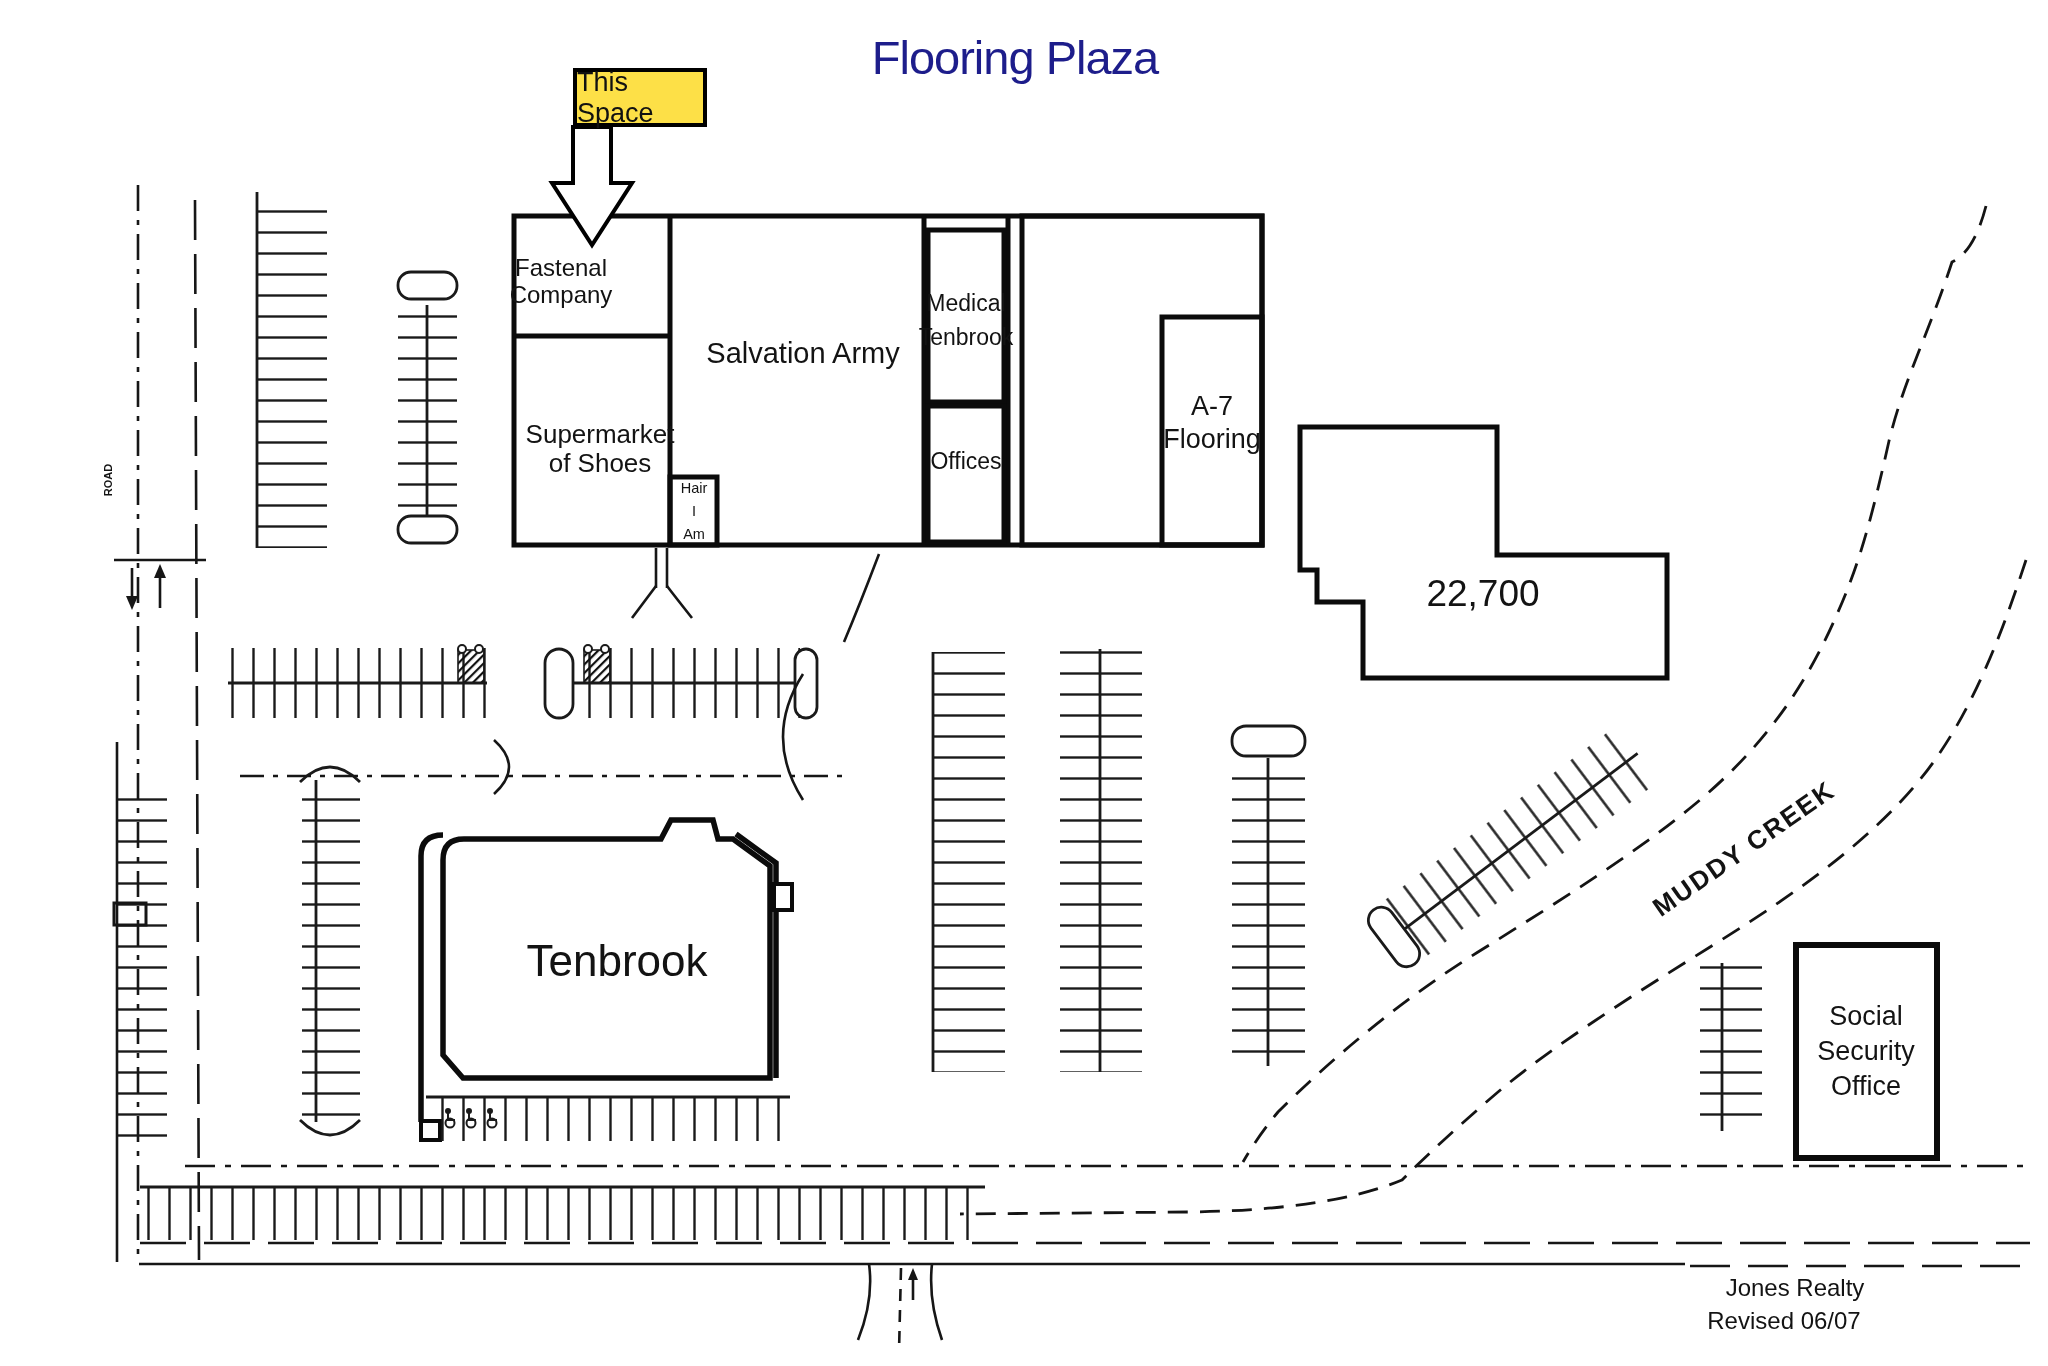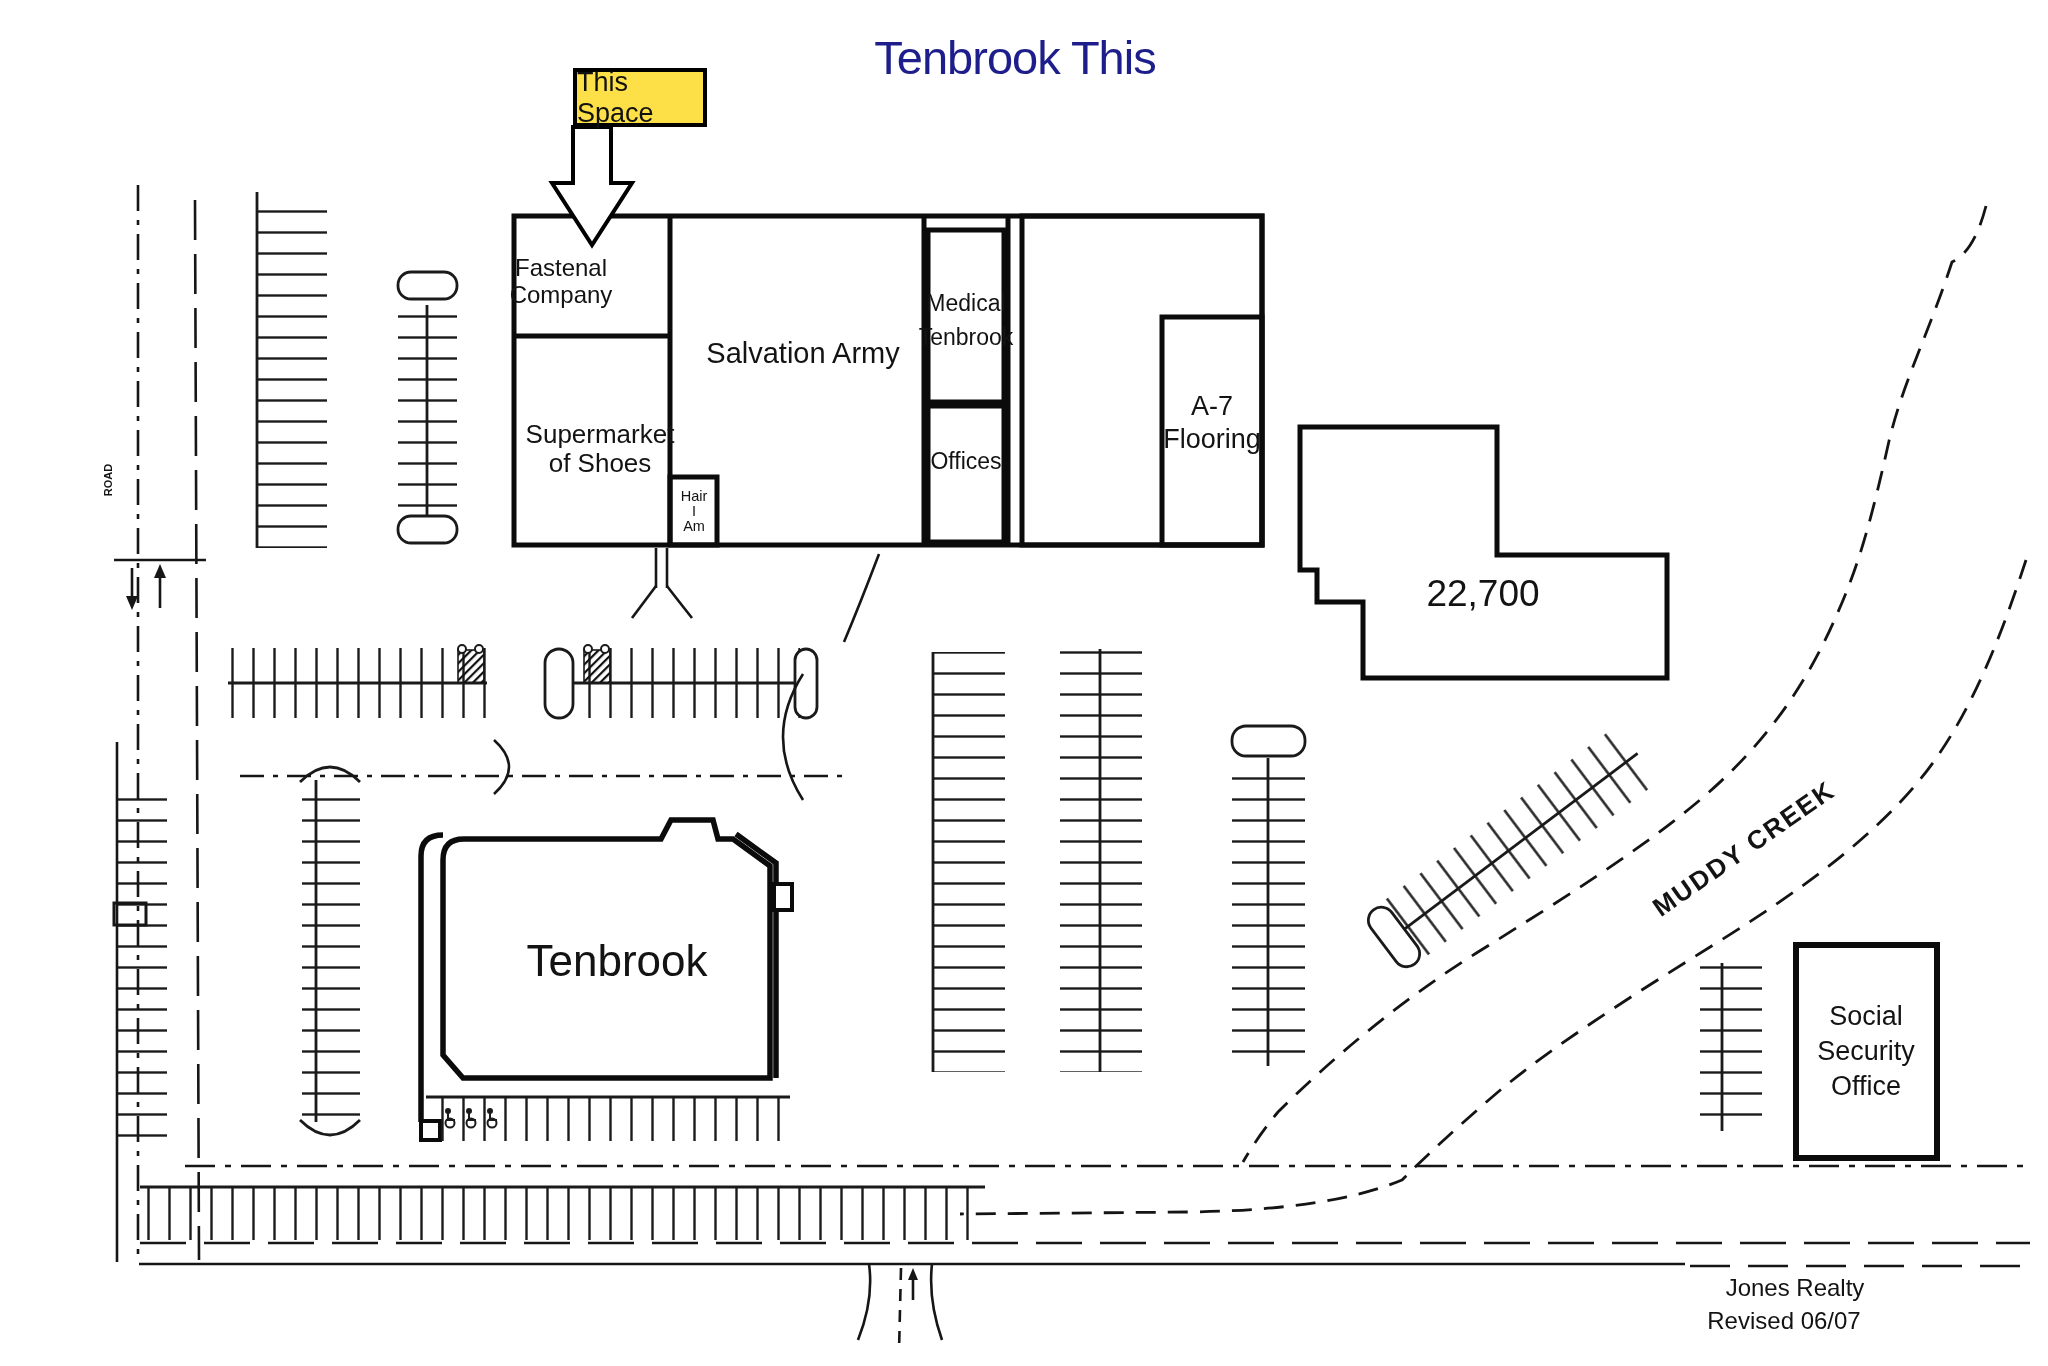--- a/index.html
+++ b/index.html
@@ -191,31 +191,31 @@
           <circle cx="490" cy="1111" r="2" fill="#1a1a1a"></circle>
           <path d="M 490,1113 L 490,1120 L 497,1120"></path>
     </g>
   </g>
 
   <rect x="1796" y="945" width="141" height="213" fill="#fff" stroke="#0b0b0b" stroke-width="6"></rect>
 
   <polygon fill="#fff" stroke="#000" stroke-width="4" points="573,127 573,183 552,183 592,245 632,183 611,183 611,127"></polygon>
 </svg>
 
-<div class="lbl title" style="left:1015px;top:58px;">Tenbrook This</div>
+<div class="lbl title" style="left:1015px;top:58px;">Flooring Plaza</div>
 
 <div class="callout-box">
   <span>This Space</span>
 </div>
 
 <div class="lbl" style="left:561px;top:282px;font-size:24px;">Fastenal
 Company</div>
 <div class="lbl" style="left:600px;top:449px;font-size:26px;">Supermarket
 of Shoes</div>
-<div class="lbl" style="left:694px;top:511px;font-size:14.5px;line-height:15px;">Hair
+<div class="lbl" style="left:694px;top:511px;font-size:14.5px;line-height:23px;">Hair
 I
 Am</div>
 <div class="lbl" style="left:803px;top:353px;font-size:29px;">Salvation Army</div>
 <div class="lbl" style="left:966px;top:320px;font-size:23px;line-height:34px;">Medical
 Tenbrook</div>
 <div class="lbl" style="left:966px;top:462px;font-size:23px;">Offices</div>
 <div class="lbl" style="left:1212px;top:423px;font-size:27px;line-height:33px;">A-7
 Flooring</div>
 
 <div class="lbl" style="left:1483px;top:594px;font-size:37px;">22,700</div>

